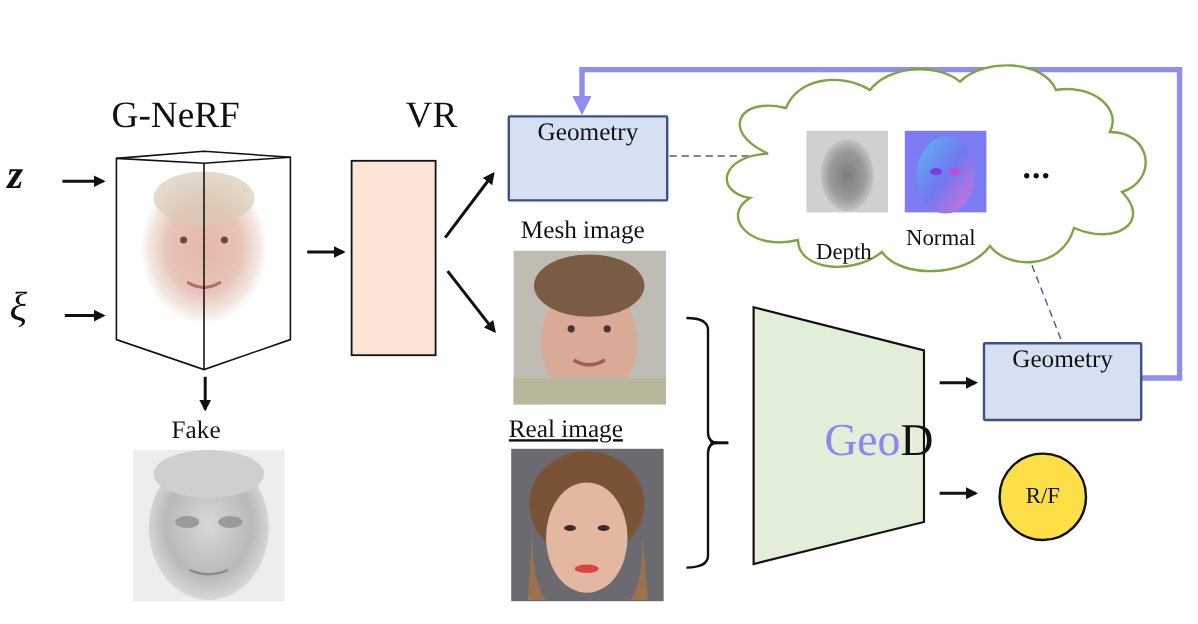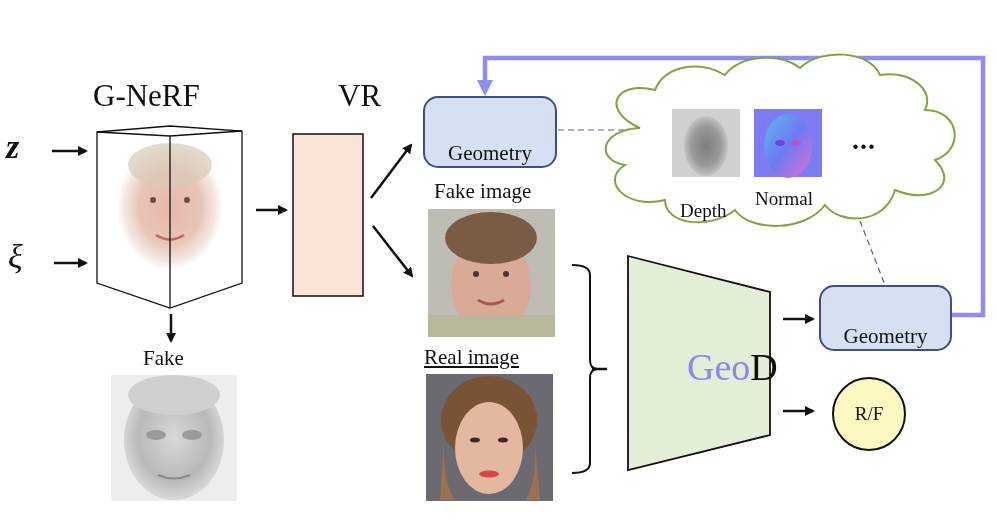--- a/index.html
+++ b/index.html
@@ -3,25 +3,25 @@
 <meta charset="utf-8">
 <style>
   html, body { margin: 0; padding: 0; background: #ffffff; }
   body { width: 998px; height: 520px; position: relative; overflow: hidden; font-family: "Liberation Serif", "DejaVu Serif", serif; color: #111; }
   #canvas { position: absolute; left: 0; top: 0; width: 998px; height: 520px; }
   .label { position: absolute; white-space: nowrap; color: #111; font-family: "Liberation Serif", "DejaVu Serif", serif; }
   .title-lg { font-size: 31px; }
   .title-md { font-size: 21px; }
   .title-sm { font-size: 19px; }
   .var { font-size: 34px; font-weight: bold; font-style: italic; }
-  .box-geom { position: absolute; background: #d6e0f3; border: 2px solid #3e4f86; border-radius: 15px; display: flex; align-items: flex-end; justify-content: center; font-size: 21px; box-sizing: border-box; }
+  .box-geom { position: absolute; background: #d6e0f3; border: 2px solid #3e4f86; border-radius: 2px; display: flex; align-items: flex-start; justify-content: center; font-size: 21px; box-sizing: border-box; }
   .geod-text { position: absolute; font-size: 38px; }
   .geod-geo { color: #8a87ee; }
   .geod-d { color: #111; }
-  .rf { position: absolute; width: 74px; height: 74px; border-radius: 50%; background: #fef9c3; border: 2px solid #111; display: flex; align-items: center; justify-content: center; font-size: 19px; box-sizing: border-box; }
+  .rf { position: absolute; width: 74px; height: 74px; border-radius: 50%; background: #fde047; border: 2px solid #111; display: flex; align-items: center; justify-content: center; font-size: 19px; box-sizing: border-box; }
   .dots { position: absolute; font-size: 28px; font-weight: bold; letter-spacing: 1px; }
 </style>
 </head>
 <body>
 
 <svg id="canvas" width="998" height="520" viewBox="0 0 998 520" xmlns="http://www.w3.org/2000/svg">
   <defs>
     <marker id="arrowBlack" markerWidth="10" markerHeight="10" refX="8" refY="5" orient="auto" markerUnits="userSpaceOnUse">
       <path d="M0,0 L10,5 L0,10 z" fill="#111"></path>
     </marker>
@@ -151,21 +151,21 @@
 
 <div class="label title-lg" style="left:93px; top:78px;">G-NeRF</div>
 <div class="label title-md" style="left:143px; top:346px;">Fake</div>
 
 <div class="label title-lg" style="left:298px; top:78px;margin-left:40px;">VR</div>
 
 <div class="box-geom" style="left:423px; top:96px; width:134px; height:72px;">
   <span>Geometry</span>
 </div>
 
-<div class="label title-md" style="left:434px; top:179px;">Fake image</div>
+<div class="label title-md" style="left:434px; top:179px;">Mesh image</div>
 <div class="label title-md" style="left:424px; top:345px;text-decoration:underline;">Real image</div>
 
 <div class="label title-sm" style="left:680px; top:200px;">Depth</div>
 <div class="label title-sm" style="left:755px; top:188px;text-align:center;">Normal</div>
 <div class="dots" style="left:852px; top:124px;">...</div>
 
 <div class="geod-text" style="left:655px; top:345px;margin-left:32px;">
   <span class="geod-geo">Geo</span><span class="geod-d">D</span>
 </div>
 

